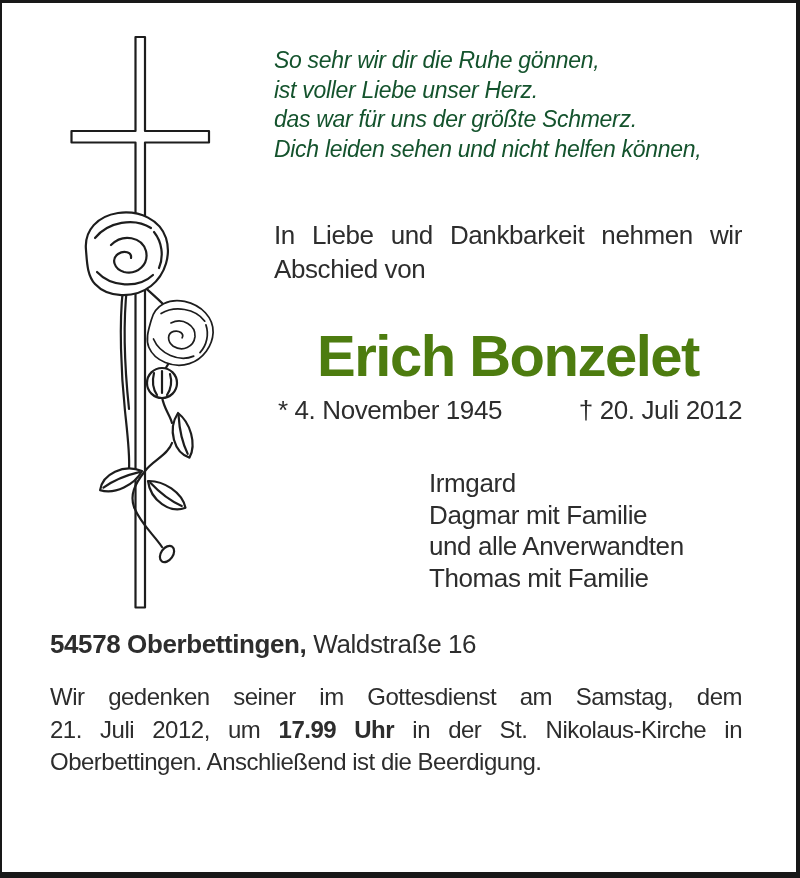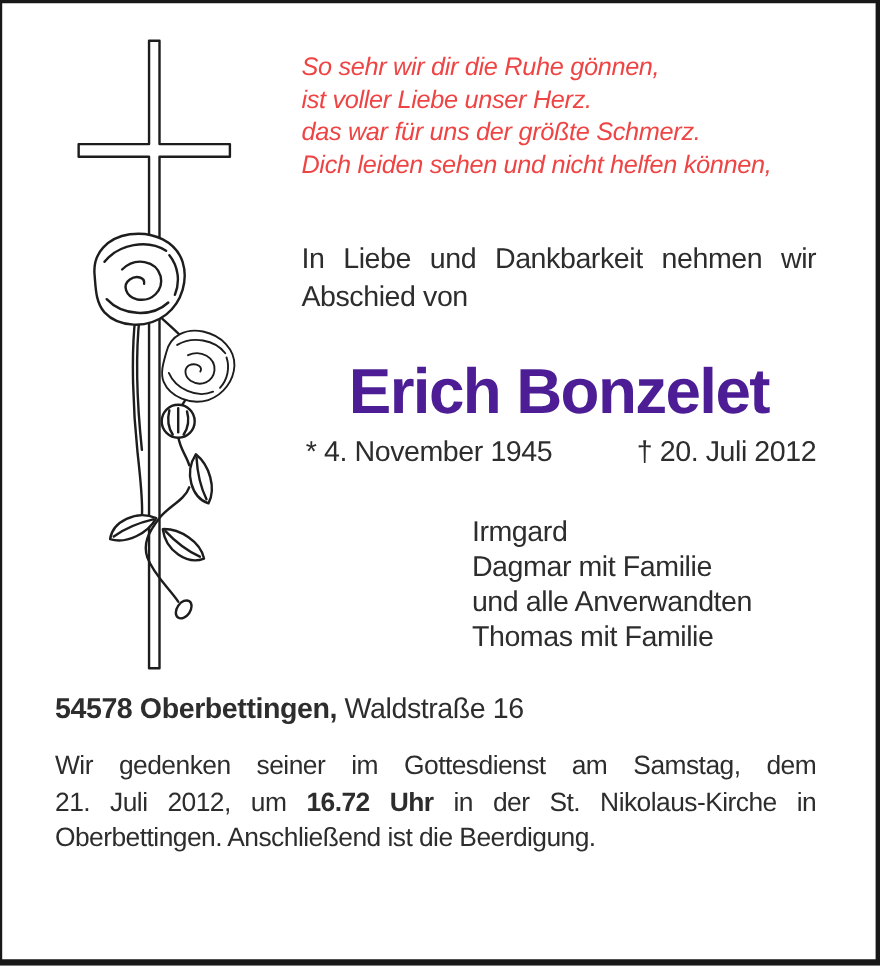--- a/index.html
+++ b/index.html
@@ -5,31 +5,31 @@
   * { margin:0; padding:0; box-sizing:border-box; }
   html,body { background:#ffffff; }
   .sheet{
     position:relative; width:800px; height:878px; background:#ffffff;
     border-style:solid; border-color:#181818; border-width:3px 4px 6px 2px;
     font-family:"Liberation Sans", sans-serif; color:#2d2d2d; overflow:hidden;
   }
   .illus{ position:absolute; left:0; top:0; }
   .poem{
     position:absolute; left:272px; top:43px;
-    font-style:italic; font-size:23px; line-height:29.5px; letter-spacing:-0.3px; color:#ef4444;
+    font-style:italic; font-size:23px; line-height:29.5px; letter-spacing:-0.3px; color:#14532d;
   }
   .intro{
     position:absolute; left:272px; top:215px; width:468px;
     font-size:26px; line-height:34px; letter-spacing:-0.4px;
   }
   .jl{ text-align:justify; text-align-last:justify; }
   .name{
     position:absolute; left:272px; top:320px; width:468px; text-align:center;
     font-size:58px; line-height:66px; font-weight:bold; letter-spacing:-1.5px;
-    color:#4c1d95; white-space:nowrap;
+    color:#4d7c0f; white-space:nowrap;
   }
   .dates{
     position:absolute; left:276px; top:390px; width:464px;
     display:flex; justify-content:space-between;
     font-size:26px; line-height:34px; letter-spacing:-0.4px;align-items:flex-end;
   }
   .mourners{
     position:absolute; left:427px; top:465px;
     font-size:26px; line-height:31.5px; letter-spacing:-0.4px;
   }
@@ -112,18 +112,18 @@
     <div>Irmgard</div>
     <div>Dagmar mit Familie</div>
     <div>und alle Anverwandten</div>
     <div>Thomas mit Familie</div>
   </div>
 
   <div class="address"><span class="b">54578 Oberbettingen,</span><span> Waldstraße 16</span></div>
 
   <div class="bodytxt para1">
     <div class="jl">Wir gedenken seiner im Gottesdienst am Samstag, dem</div>
-    <div class="jl"><span>21. Juli 2012, um </span><span class="b">16.72 Uhr</span><span> in der St. Nikolaus-Kirche in</span></div>
+    <div class="jl"><span>21. Juli 2012, um </span><span class="b">17.99 Uhr</span><span> in der St. Nikolaus-Kirche in</span></div>
     <div>Oberbettingen. Anschließend ist die Beerdigung.</div>
   </div>
 
 
 </div>
 
 </body></html>

